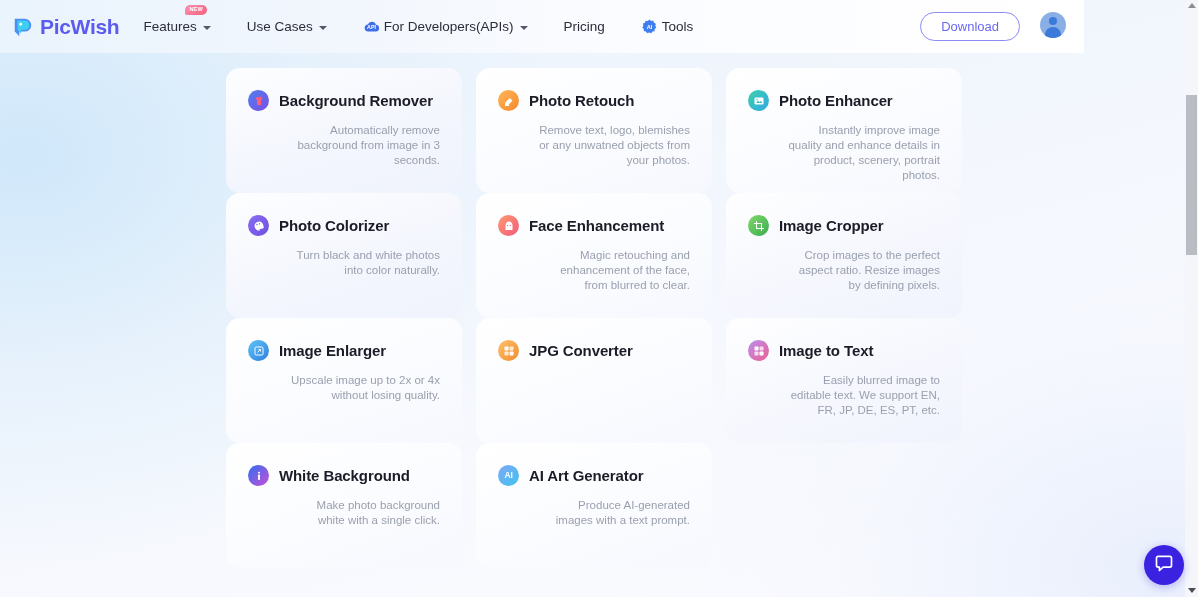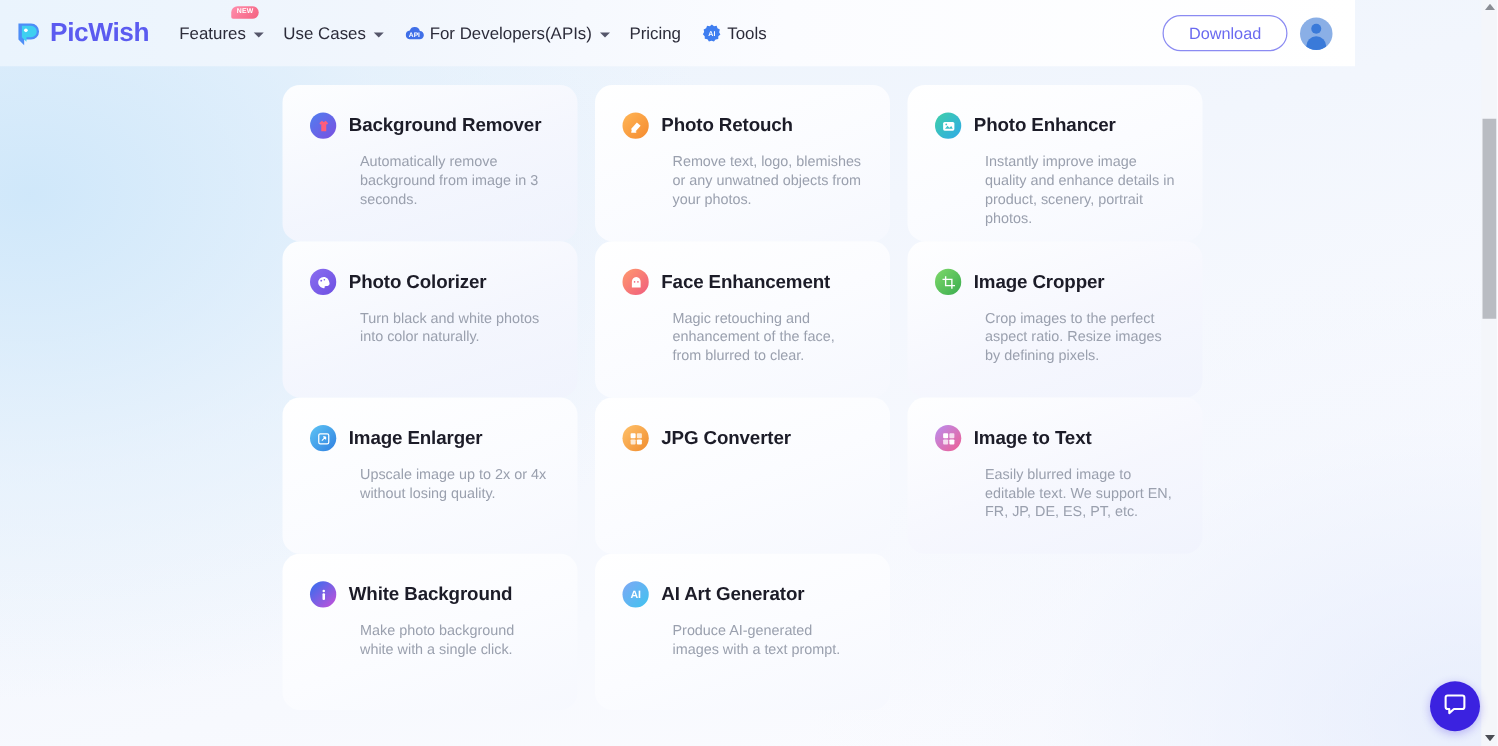--- a/index.html
+++ b/index.html
@@ -56,21 +56,21 @@
     font-size: 21px;
     font-weight: bold;
     color: #5b5bf0;
     letter-spacing: -0.3px;
   }
 
   #nav {
     display: flex;
     align-items: center;
     margin-left: 24px;
-    gap: 16px;
+    gap: 36px;
   }
   .nav-item {
     position: relative;
     display: flex;
     align-items: center;
     gap: 4px;
     font-size: 13.5px;
     color: #2c2c3a;
     cursor: pointer;
     white-space: nowrap;
@@ -100,22 +100,22 @@
   }
   .nav-icon {
     width: 17px; height: 17px;
     flex: none;
     display: block;
   }
 
   #header-right {
     margin-left: auto;
     display: flex;
-    align-items: center;
-    gap: 10px;
+    align-items: flex-start;
+    gap: 20px;
     margin-right: 18px;
   }
   #download-btn {
     border: 1px solid #8b8bf2;
     color: #6a6af0;
     background: #ffffff;
     border-radius: 16px;
     font-size: 13px;
     padding: 6px 20px;
     cursor: pointer;
@@ -159,20 +159,21 @@
     grid-template-columns: repeat(3, 236px);
     column-gap: 14px;
     row-gap: 0px;
   }
   .card {
     height: 125px;
     border-radius: 14px;
     padding: 22px 22px 0 22px;
     box-sizing: border-box;
     cursor: pointer;
+    text-align: right;
   }
   .card.tint-a {
     background: linear-gradient(160deg, rgba(255,255,255,0.92) 0%, rgba(246,247,254,0.86) 55%, rgba(240,243,253,0.8) 100%);
   }
   .card.tint-b {
     background: linear-gradient(160deg, rgba(255,255,255,0.99) 0%, rgba(251,252,255,0.95) 55%, rgba(246,248,254,0.9) 100%);
   }
   .card-head {
     display: flex;
     align-items: center;

